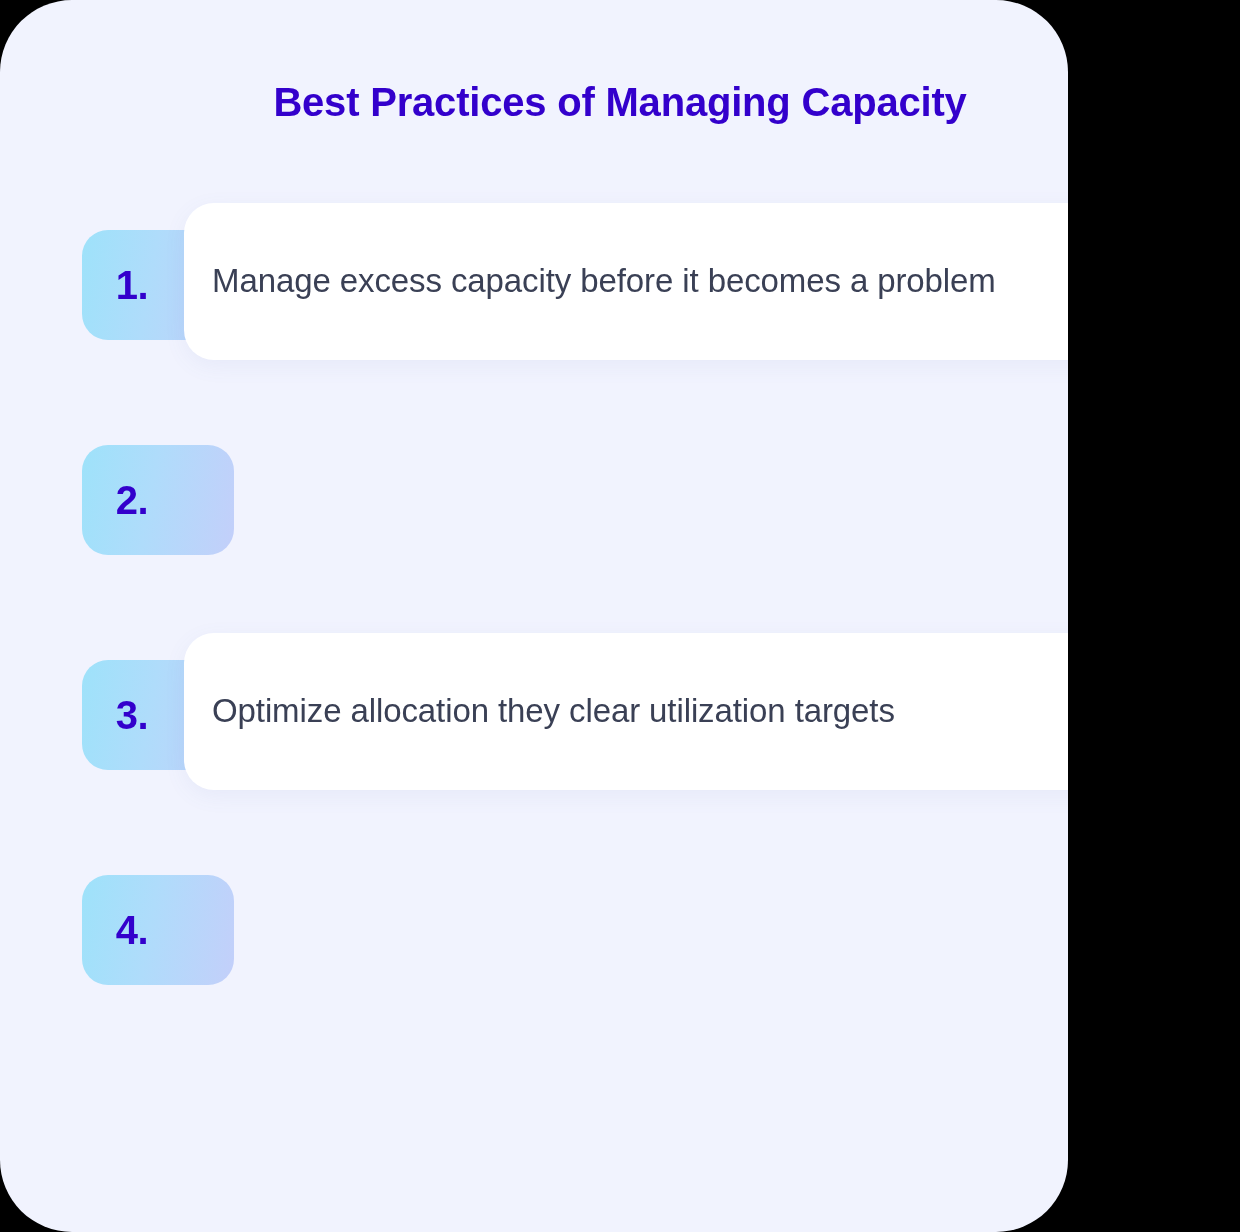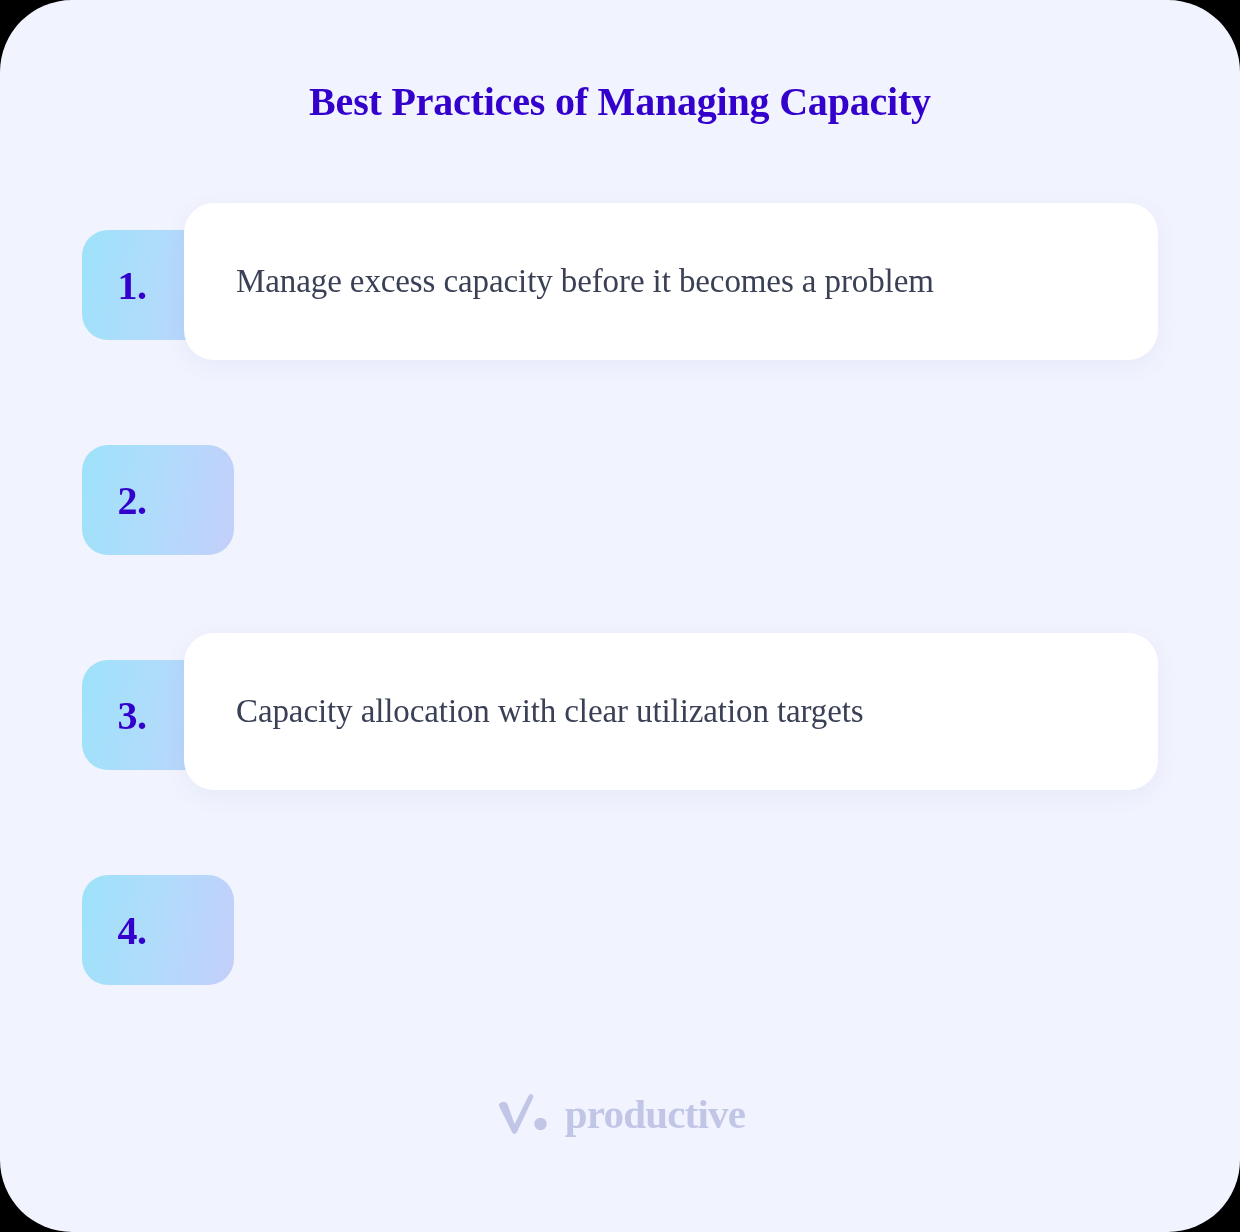--- a/index.html
+++ b/index.html
@@ -9,27 +9,26 @@
   }
   body {
     width: 1240px;
     height: 1232px;
     overflow: hidden;
     font-family: "Liberation Sans", sans-serif;
   }
 
   .canvas {
     position: relative;
-    width: 1240px;
+    width: 1068px;
     height: 1232px;
     box-sizing: border-box;
     background: #F1F3FE;
     border-radius: 72px;
     overflow: hidden;
-    font-family: Liberation Serif, serif;
   }
 
   .page-title {
     position: absolute;
     top: 78px;
     left: 0;
     width: 1240px;
     text-align: center;
     font-size: 40px;
     font-weight: bold;
@@ -85,21 +84,21 @@
     height: 157px;
     background: #FFFFFF;
     border-radius: 30px;
     z-index: 2;
     box-shadow: 0 6px 22px rgba(100, 110, 190, 0.07);
     display: flex;
     align-items: center;
   }
 
   .card-text {
-    padding: 0 46px 0 52px;
+    padding: 0 46px 0 28px;
     font-size: 33px;
     line-height: 1.42;
     color: #3A4055;
     letter-spacing: -0.1px;
     text-align: right;
   }
 
   .logo {
     position: absolute;
     left: 0;
@@ -147,33 +146,26 @@
       <div class="badge">
         <div class="badge-num">2.</div>
       </div>
     </div>
 
     <div class="row">
       <div class="badge">
         <div class="badge-num">3.</div>
       </div>
       <div class="card">
-        <div class="card-text">Capacity allocation with clear utilization targets</div>
+        <div class="card-text">Optimize allocation they clear utilization targets</div>
       </div>
     </div>
 
     <div class="row">
       <div class="badge">
         <div class="badge-num">4.</div>
       </div>
     </div>
 
   </div>
 
-  <div class="logo">
-    <svg class="logo-mark" viewBox="0 0 56 44">
-      <path d="M4 14 L17 40 Q19 44 22 40 L38 6 Q39 3 36.5 2.2 Q34.5 1.6 33.4 3.9 L19.6 32 L12.6 12.6 Q11.3 9 7.6 10 Q3 11 4 14 Z" fill="#C2C6E6"></path>
-      <circle cx="45.5" cy="32" r="6.2" fill="#C2C6E6"></circle>
-    </svg>
-    <span class="logo-text">productive</span>
-  </div>
 
 </div>
 
 </body></html>

